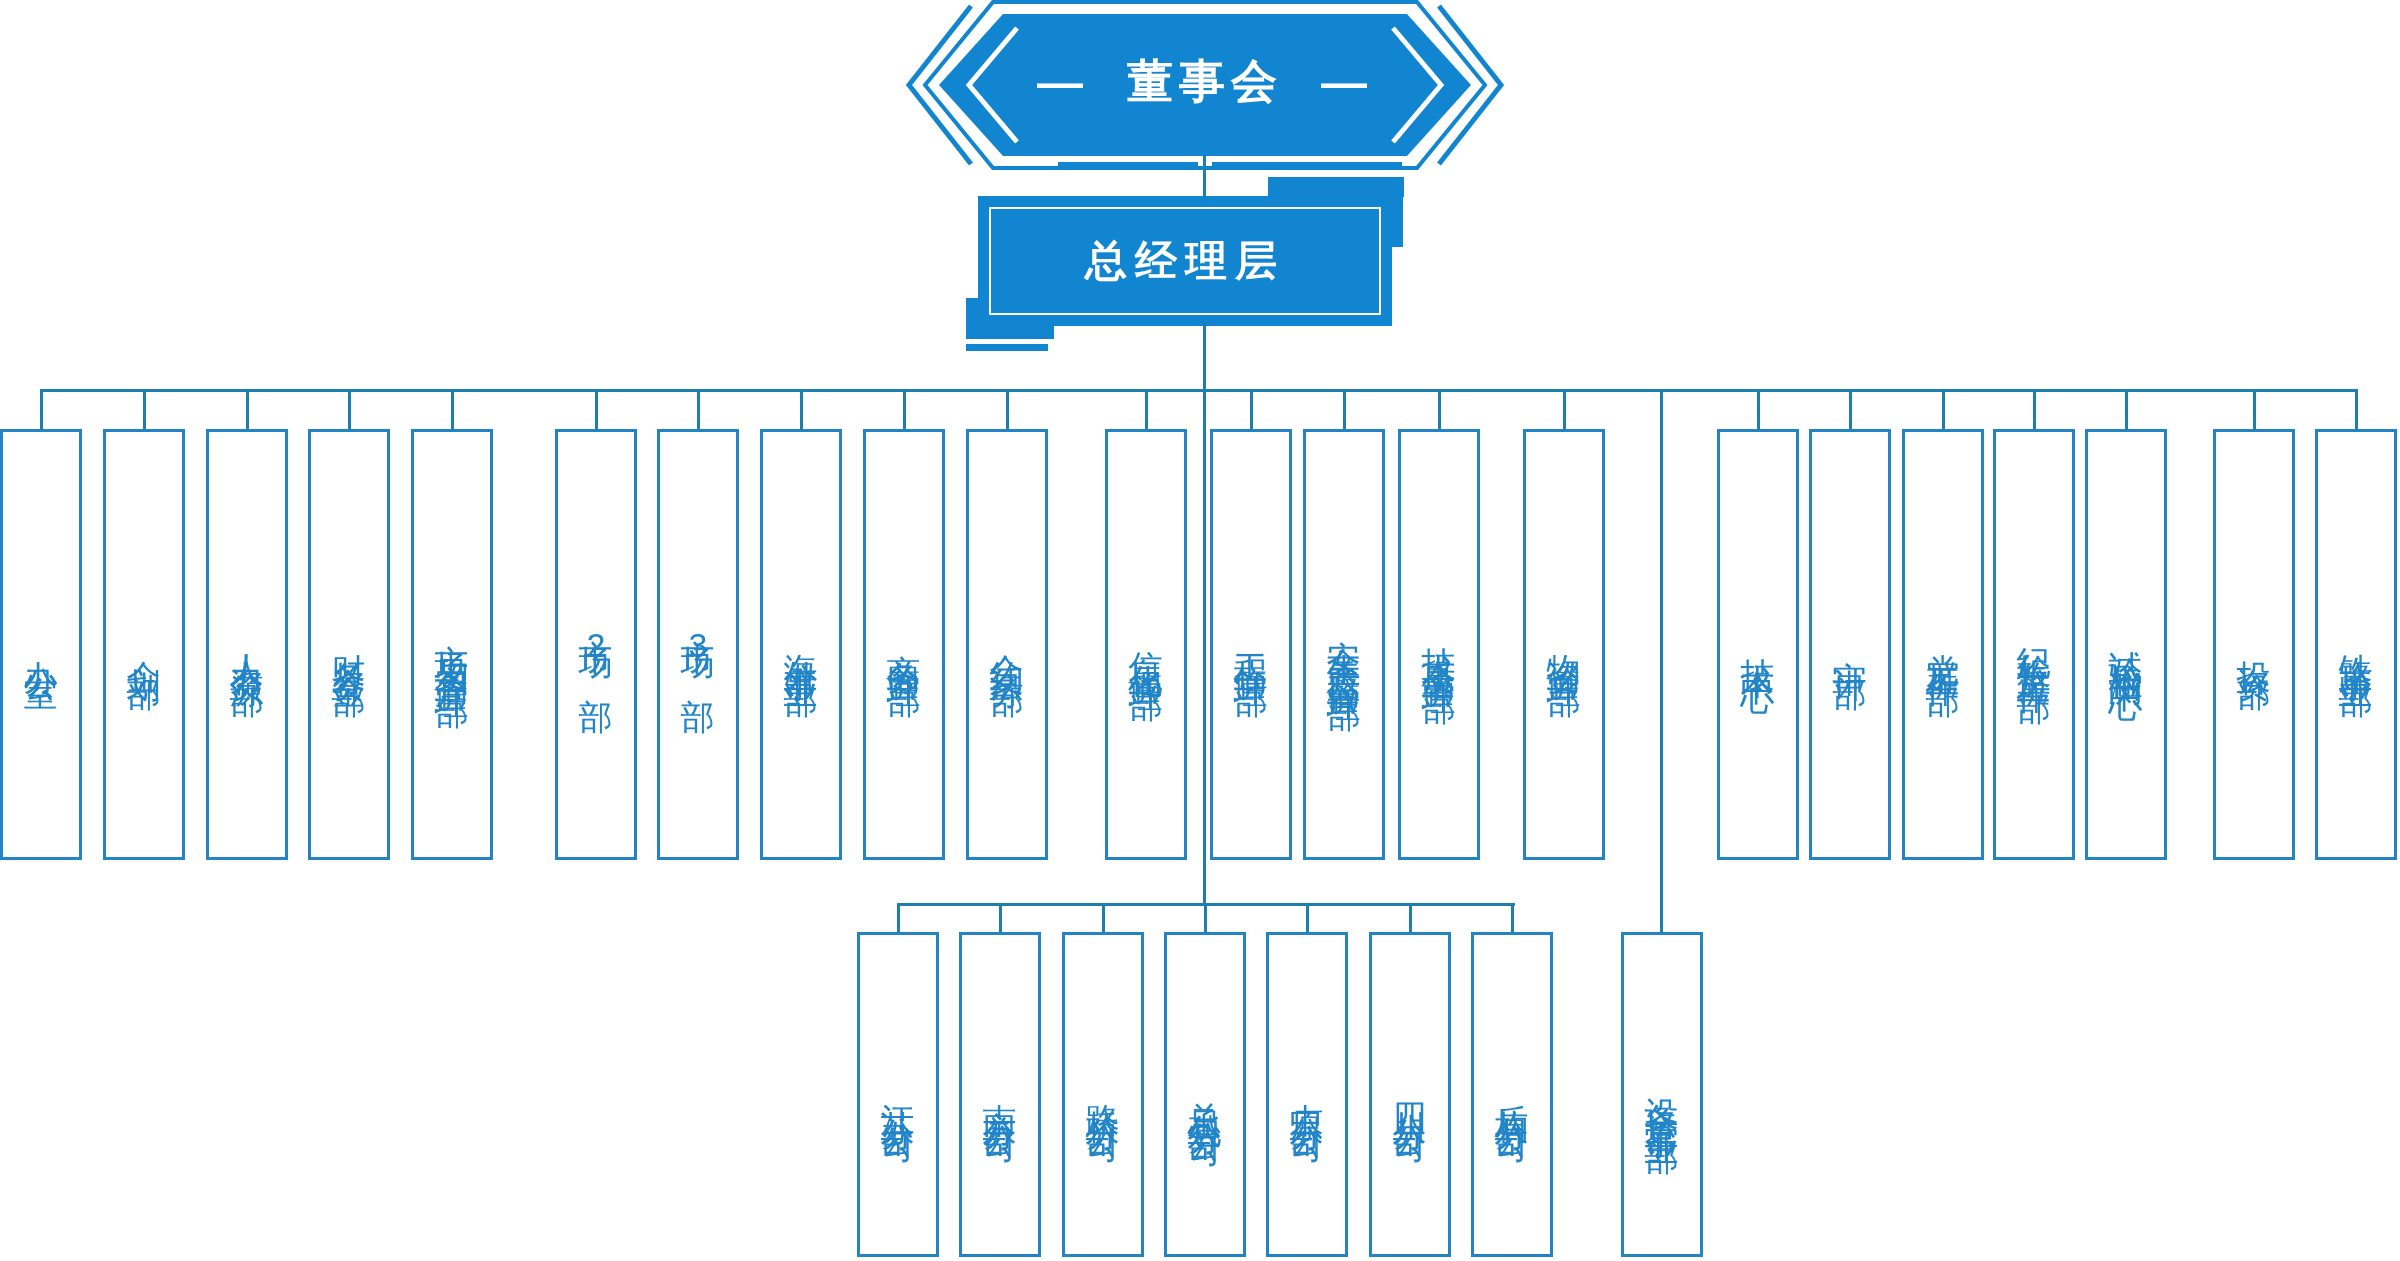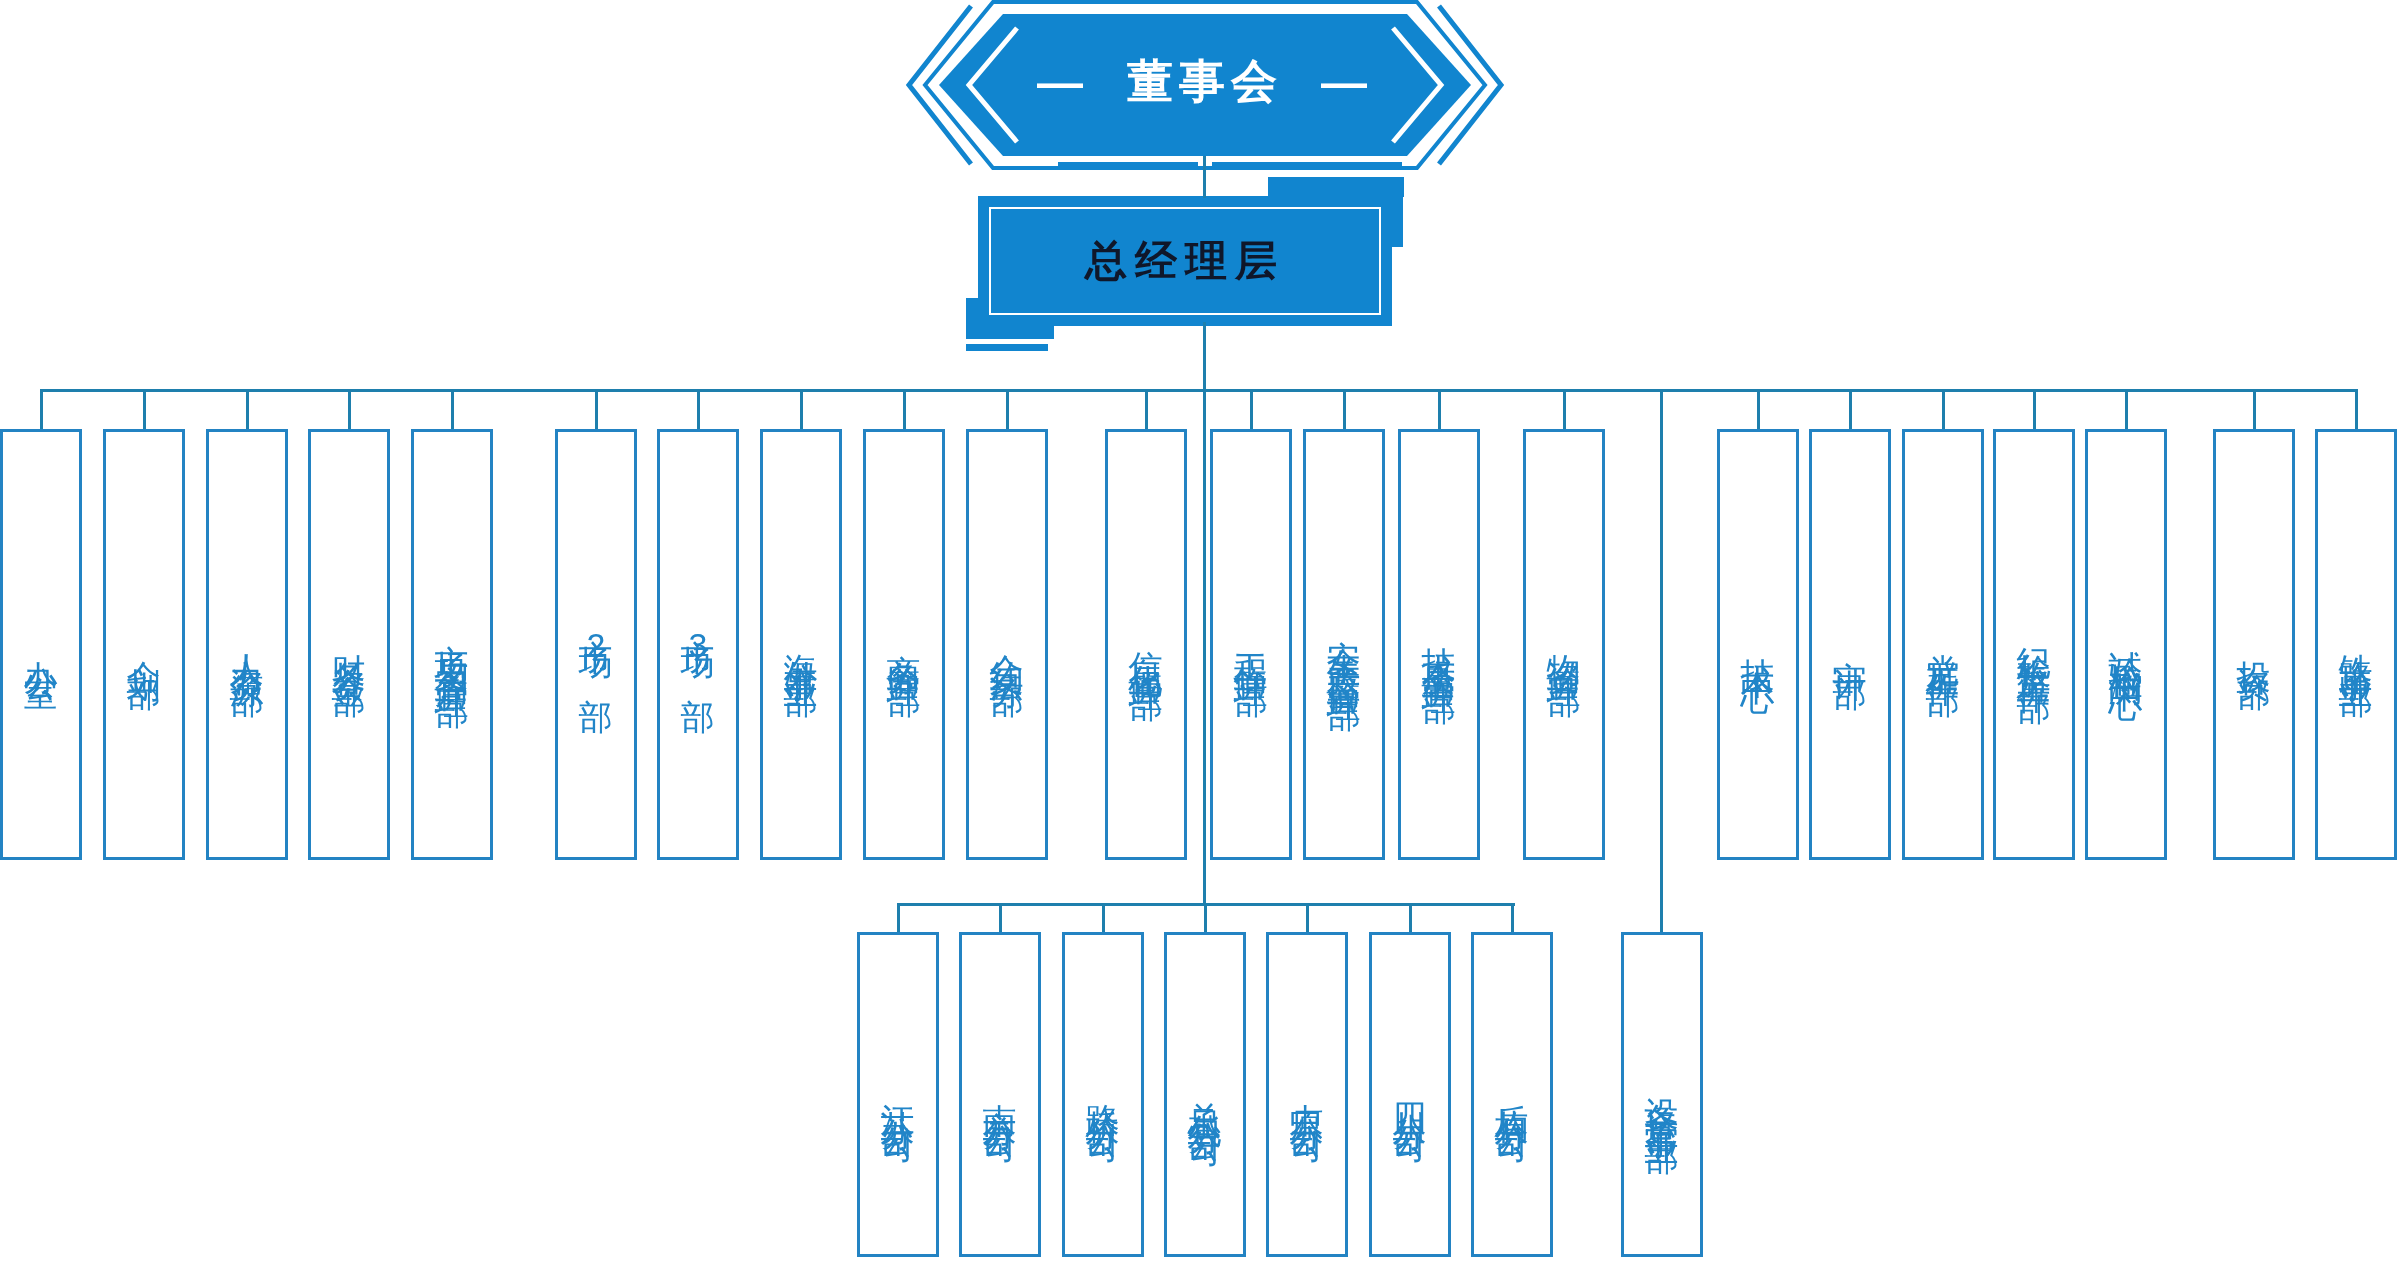--- a/index.html
+++ b/index.html
@@ -40,21 +40,21 @@
     position:absolute;left:0;top:0;width:650px;height:164px;
     display:flex;align-items:center;justify-content:center;gap:38px;
     color:#ffffff;font-size:46px;font-weight:bold;letter-spacing:6px;
   }
   
   .gm-box{
     position:absolute;left:978px;top:196px;width:414px;height:130px;
     background:#1185cf;display:flex;align-items:center;justify-content:center;
   }
   .gm-inner{position:absolute;left:11px;top:11px;right:11px;bottom:11px;border:2px solid #ffffff;}
-  .gm-label{position:relative;color:#0f172a;font-size:42px;font-weight:bold;letter-spacing:8px;}
+  .gm-label{position:relative;color:#ffffff;font-size:42px;font-weight:bold;letter-spacing:8px;}
   .decor{position:absolute;background:#1185cf;}
   .d-bar-left{left:1058px;top:162px;width:140px;height:8px;}
   .d-bar-right{left:1212px;top:162px;width:190px;height:8px;}
   .d-tab-tr{left:1268px;top:177px;width:136px;height:20px;}
   .d-strip-r{left:1392px;top:197px;width:11px;height:50px;}
   .d-strip-l{left:966px;top:298px;width:12px;height:28px;}
   .d-tab-bl{left:966px;top:326px;width:88px;height:13px;}
   .d-bar-bl{left:966px;top:344px;width:82px;height:7px;}
 </style>
 </head>

